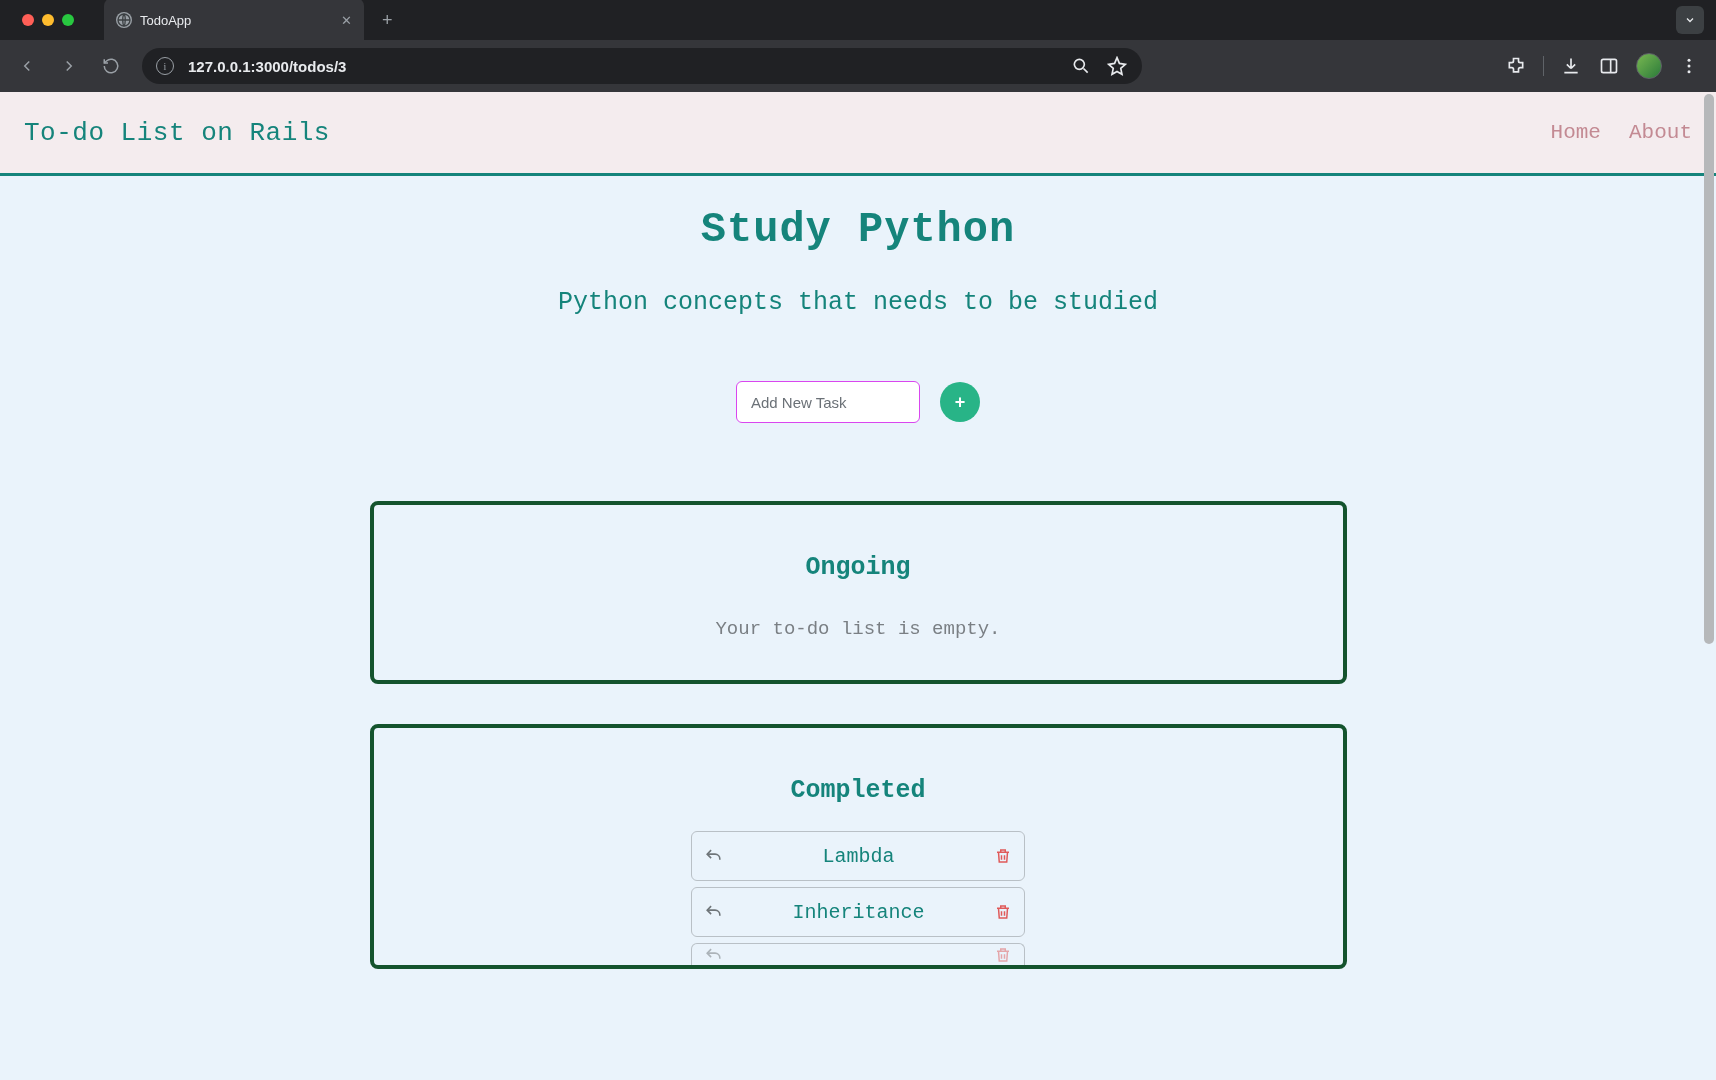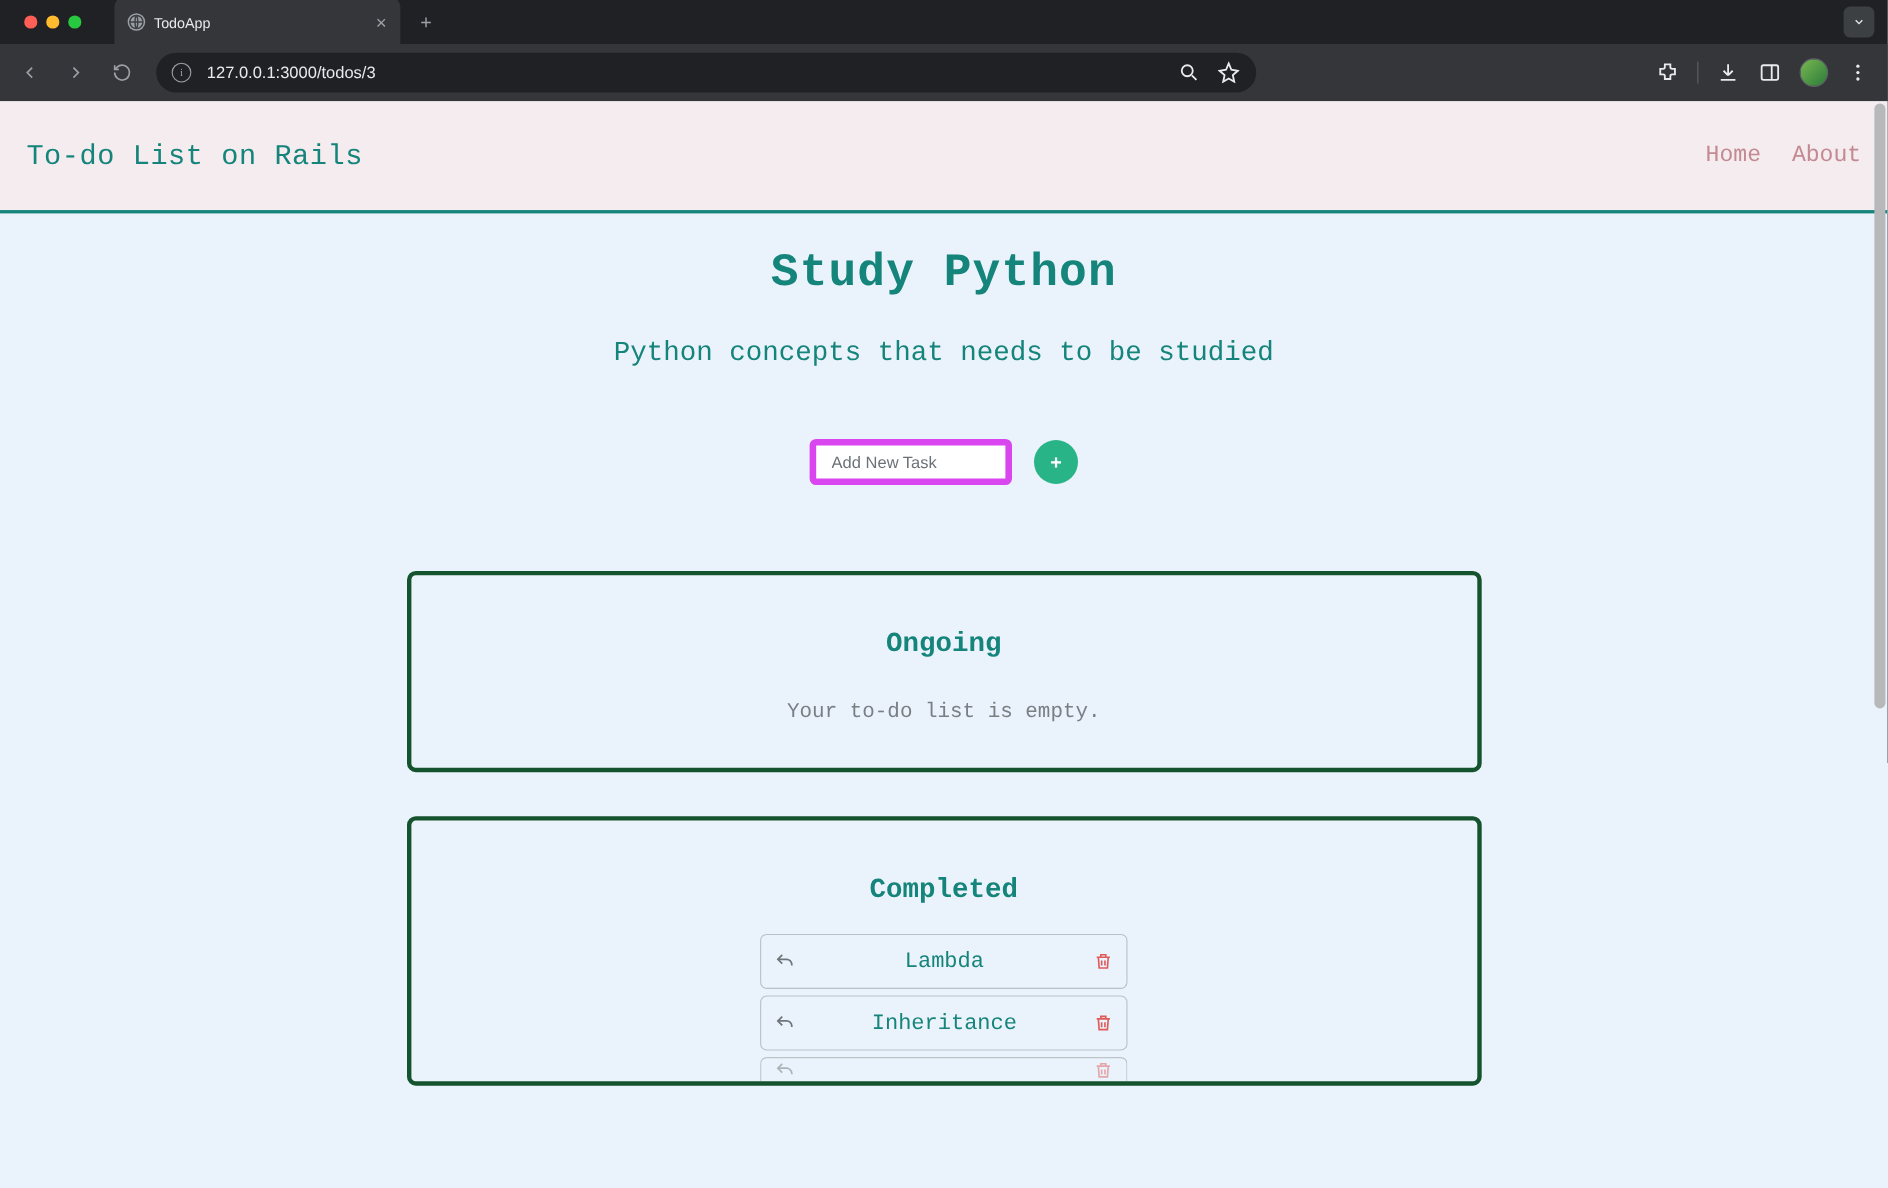--- a/index.html
+++ b/index.html
@@ -109,21 +109,21 @@
 }
 .address-info-icon {
   width: 18px; height: 18px;
   border: 1.5px solid #9aa0a6;
   border-radius: 50%;
   display: flex; align-items: center; justify-content: center;
   font-size: 10px;
   color: #9aa0a6;
   font-family: serif;
 }
-.address-url { flex: 1; color: #e8eaed; }
+.address-url { flex: 1; color: #e8eaed; font-weight: bold; }
 .toolbar-right {
   margin-left: auto;
   display: flex;
   align-items: center;
   gap: 16px;
   padding-right: 6px;
 }
 .toolbar-icon {
   color: #e8eaed;
   cursor: pointer;
@@ -152,21 +152,21 @@
   right: 2px;
   top: 2px;
   width: 10px;
   height: 550px;
   background: #b6b8ba;
   border-radius: 5px;
 }
 .app-header {
   background: #f4ecee;
   border-bottom: 3px solid #15847b;
-  height: 102px;
+  height: 84px;
   display: flex;
   align-items: center;
   padding: 0 24px;
 }
 .brand {
   font-family: "Courier New", monospace;
   font-size: 26px;
   color: #15847b;
   font-weight: 500;
   letter-spacing: 0.5px;
@@ -199,21 +199,21 @@
 .add-row {
   display: flex;
   justify-content: center;
   align-items: center;
   gap: 20px;
   margin-top: 64px;
 }
 .add-input {
   width: 184px;
   height: 42px;
-  border: 6px solid #d946ef;
+  border: 1px solid #d946ef;
   border-radius: 6px;
   background: #fff;
   padding: 0 14px;
   font-size: 15px;
   color: #333;
   outline: none;
 }
 .add-input::placeholder { color: #6b7177; }
 .add-btn {
   width: 40px; height: 40px;

